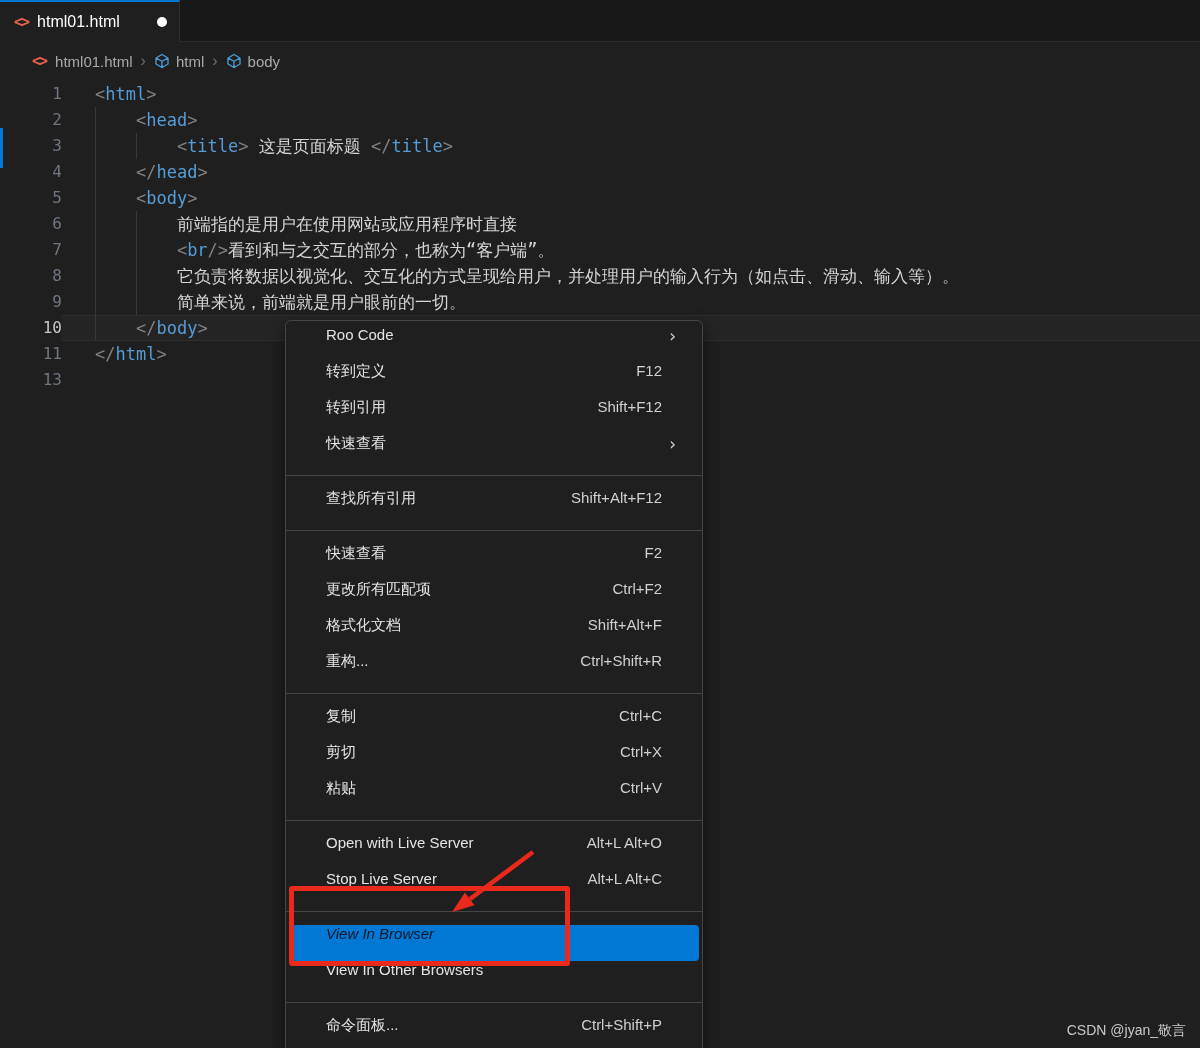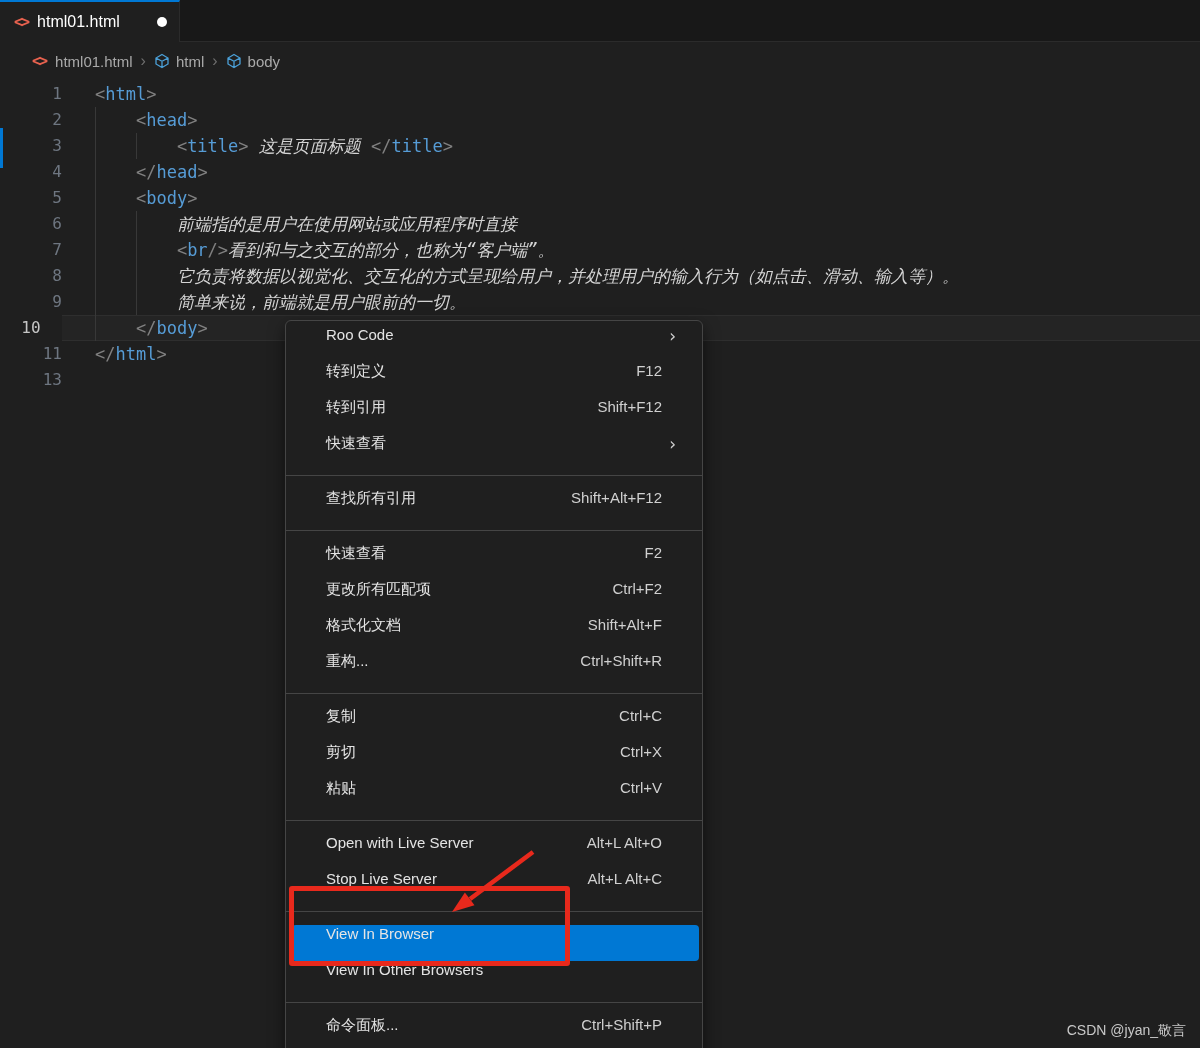--- a/index.html
+++ b/index.html
@@ -26,48 +26,48 @@
   .breadcrumb { height:38px; display:flex; align-items:center; padding-left:32px; background:#1f1f1f; font-size:15px; color:#a9a9a9; }
   .crumb { display:flex; align-items:center; cursor:pointer; }
   .crumb-sep { margin:0 8px; color:#6e6e6e; font-size:16px; }
   .cube-icon { margin-right:6px; display:inline-flex; }
 
   
   .editor { position:absolute; left:0; top:81px; right:0; bottom:0; font-family:"DejaVu Sans Mono", monospace; font-size:17px; }
   .code-row { display:flex; height:26px; line-height:26px; white-space:pre; }
   .gutter { width:62px; flex:0 0 62px; text-align:right; color:#6e7681; font-size:16px; }
   .code-cell { flex:1; padding-left:33px; }
-  .code-row.active .gutter { color:#c6c6c6;text-align:center; }
+  .code-row.active .gutter { color:#c6c6c6; }
   .code-row.active .code-cell {
     background:#242424;
     box-shadow: inset 0 1px 0 #2e2e2e, inset 0 -1px 0 #2e2e2e;
   }
   .ind { display:inline-block; width:4ch; border-left:1px solid #383838; height:26px; vertical-align:top; }
   .tok-p { color:#808080; }
   .tok-t { color:#569cd6; }
-  .tok-x { color:#d4d4d4;font-style:italic; }
+  .tok-x { color:#d4d4d4; }
   .edge-marker { position:absolute; left:0; top:128px; width:3px; height:40px; background:#0078d4; }
 
   
   .context-menu {
     position:absolute; left:285px; top:320px; width:418px;
     background:#1f1f1f; border:1px solid #454545; border-radius:6px;
     box-shadow:0 6px 16px rgba(0,0,0,.55);
     padding:5px 0; z-index:5; font-size:15px;
   }
   .menu-group + .menu-group { border-top:1px solid #454545; margin-top:5px; padding-top:13px; }
   .menu-item {
     height:36px; display:flex; align-items:flex-start;
     padding:0 26px 0 40px; color:#e4e4e4; cursor:pointer; white-space:nowrap;
   }
   .menu-item .shortcut { margin-left:auto; margin-right:14px; color:#d0d0d0; }
   .menu-item .submenu-arrow { margin-left:auto; color:#cfcfcf; font-size:17px; font-family:"DejaVu Sans", sans-serif; }
   .menu-item.highlighted {
-    background:#0078d4; color:#e5e5e5; border-radius:4px;
-    margin:0 3px 0 6px; padding-left:34px;
+    background:#0078d4; color:#0f172a; border-radius:4px;
+    margin:0 3px 0 6px; padding-left:34px;font-style:italic;
   }
 
   
   .anno-rect {
     position:absolute; left:289px; top:886px; width:281px; height:80px;
     border:5px solid #e8291c; border-radius:3px; z-index:9; pointer-events:none;
   }
   .anno-arrow { position:absolute; left:430px; top:840px; z-index:10; pointer-events:none; }
 
   

